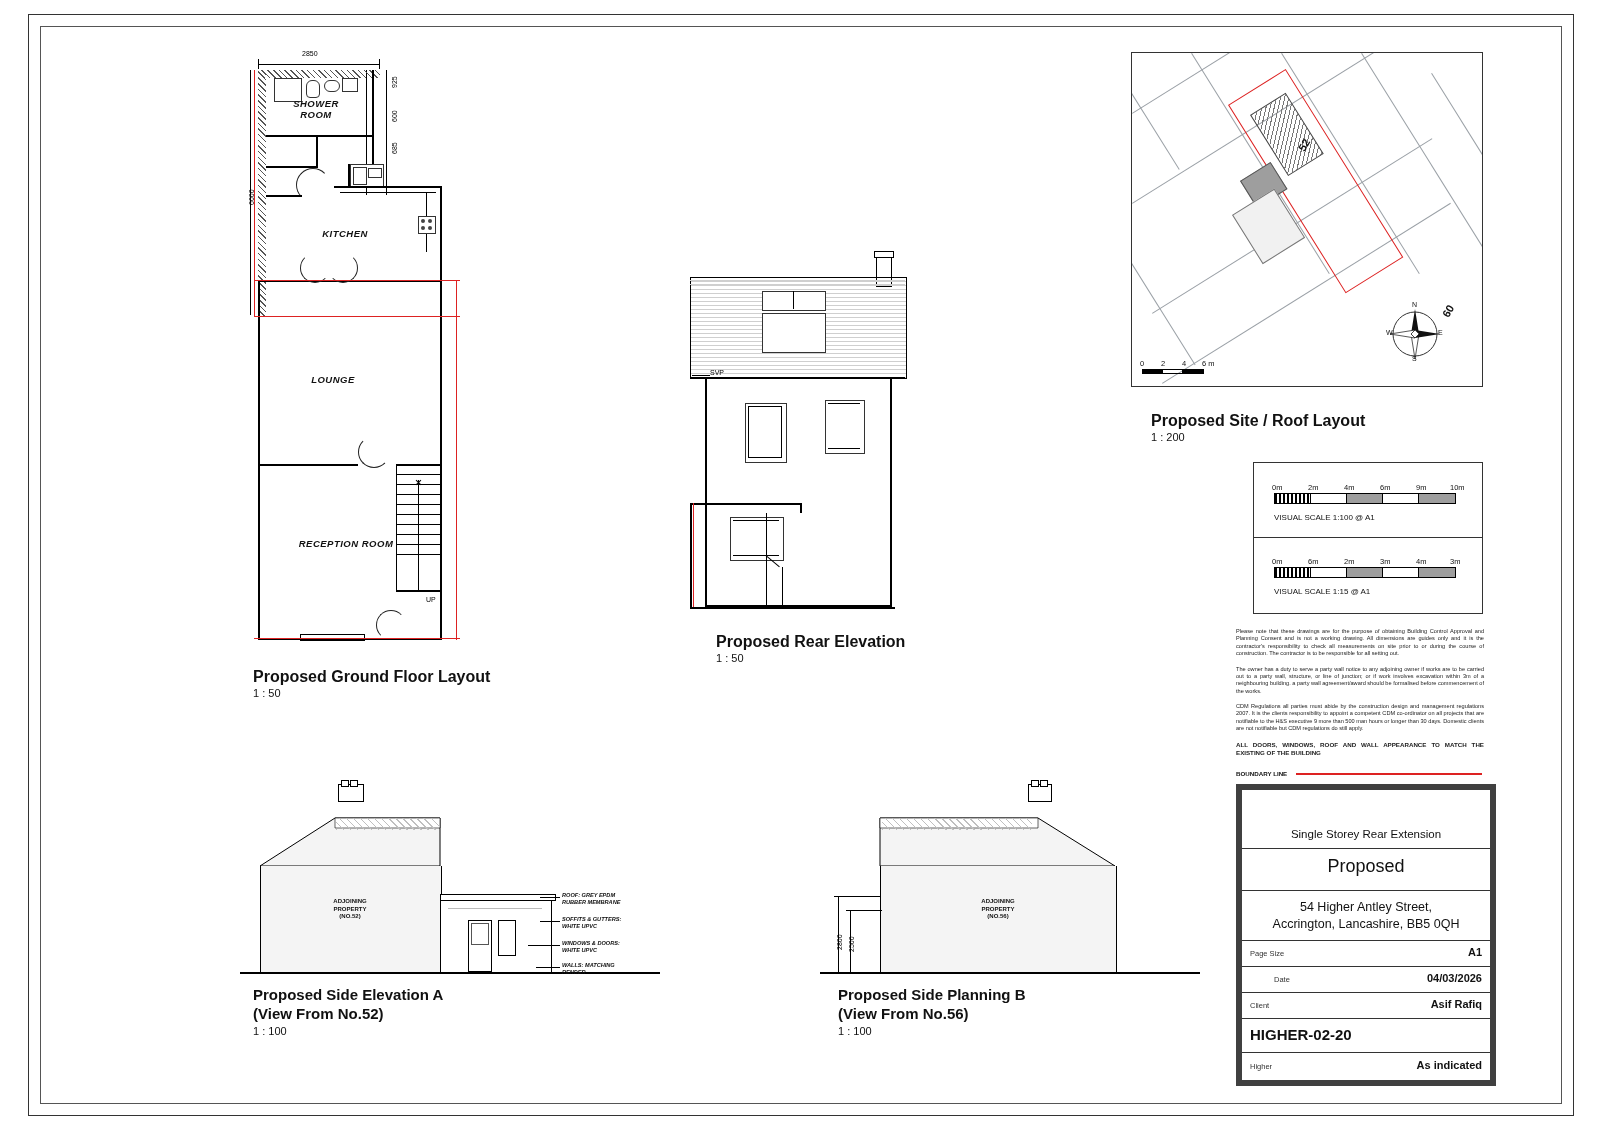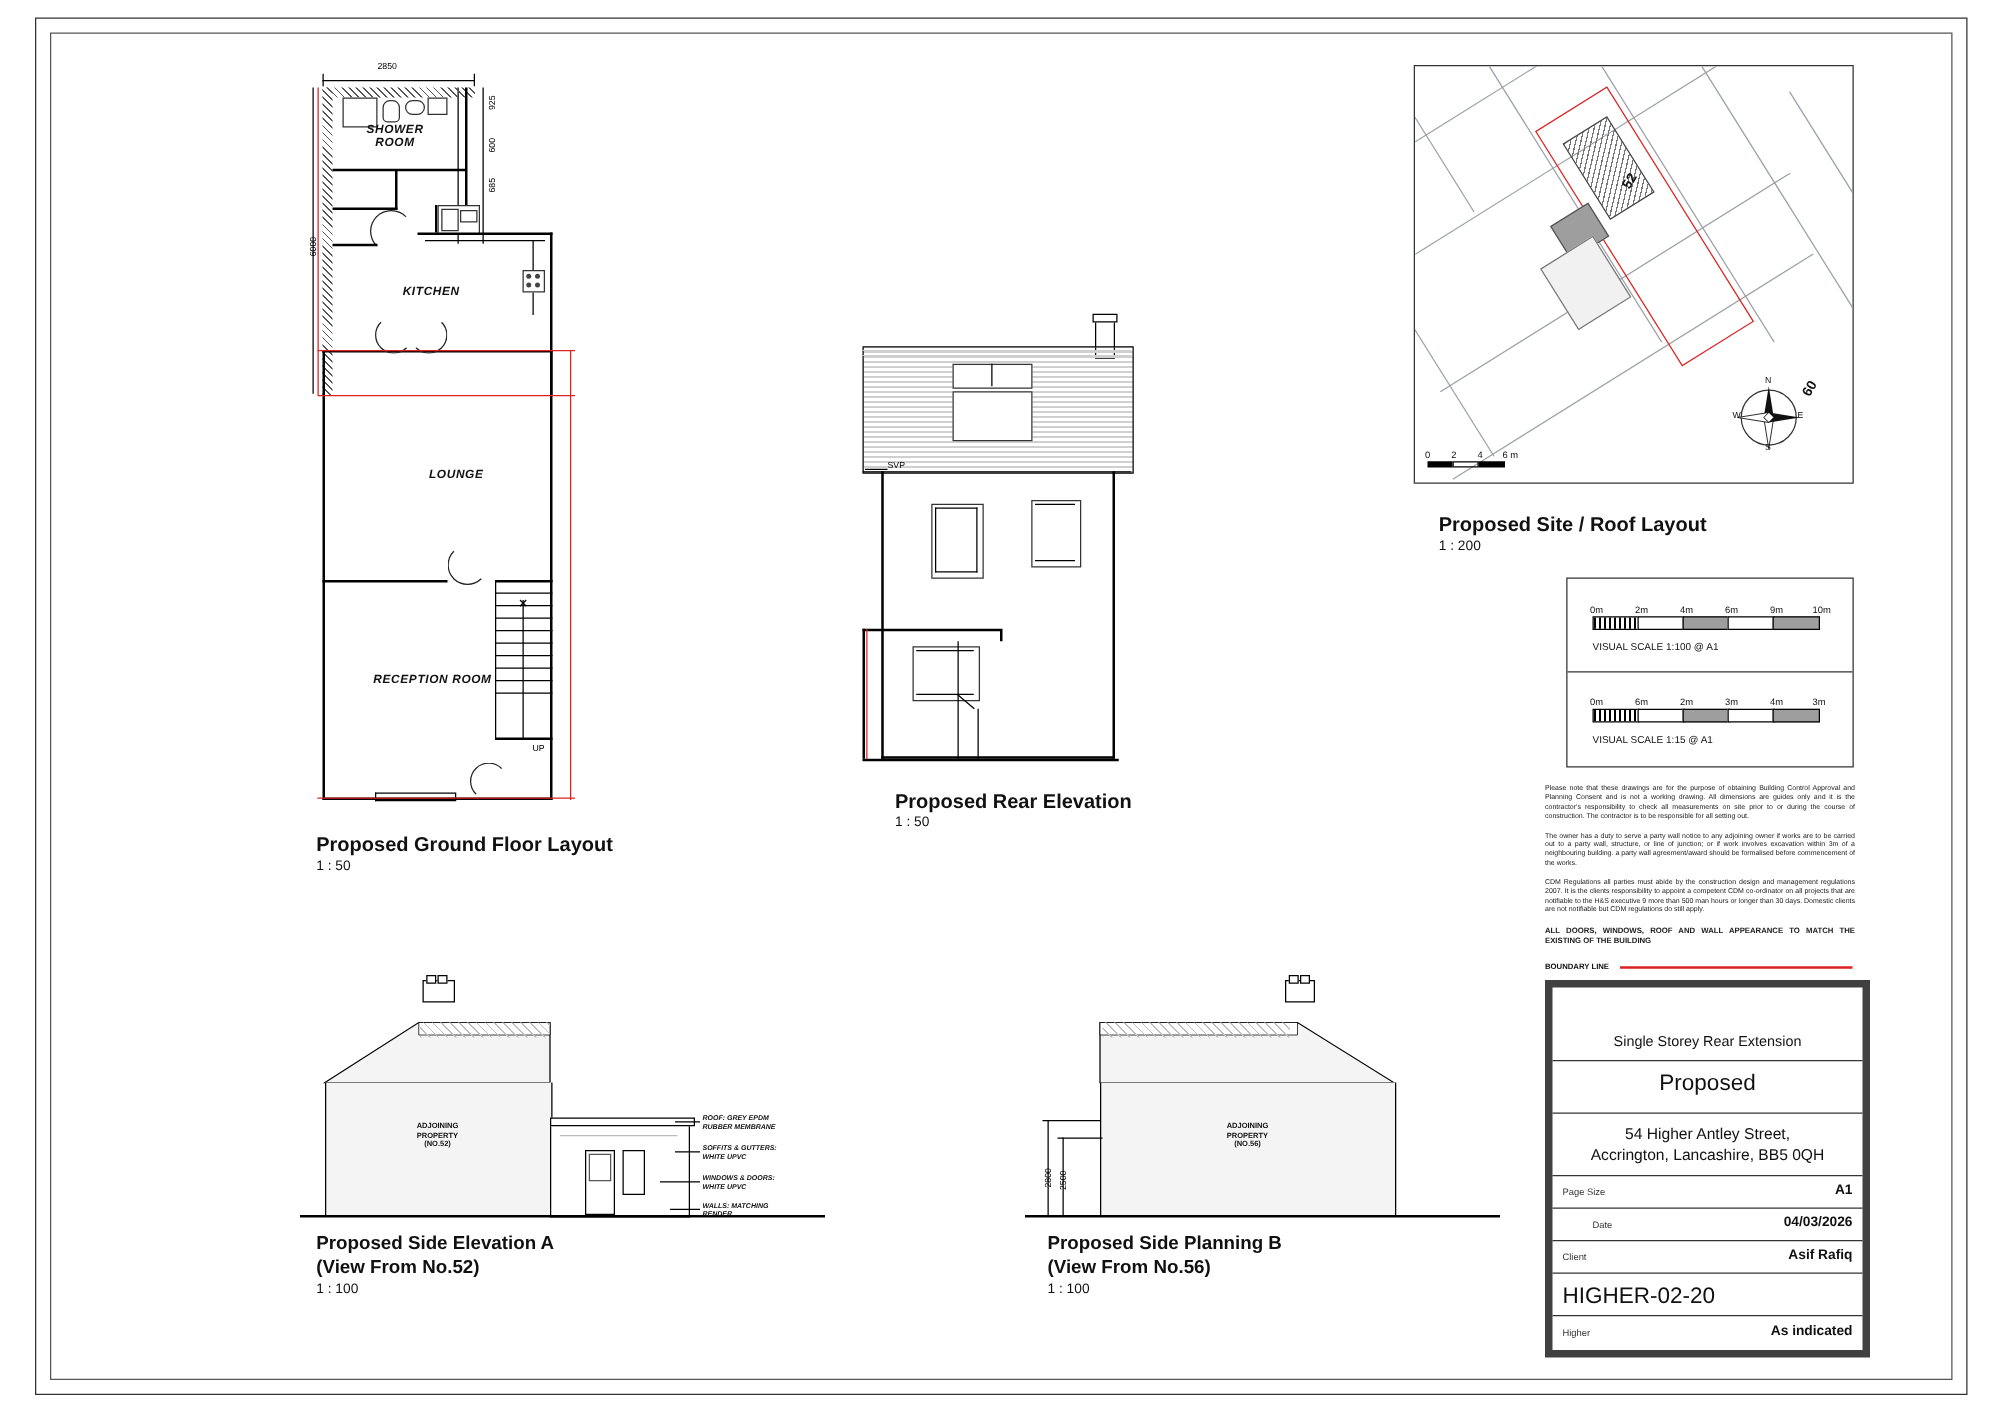--- a/index.html
+++ b/index.html
@@ -117,21 +117,21 @@
     <div class="room-label" style="left:60px;top:188px;width:90px;">KITCHEN</div>
 
     <div class="wall" style="left:18px;top:240px;width:184px;height:2px;"></div>
     <div class="arc" style="left:60px;top:213px;width:28px;height:28px;border-color:transparent transparent #222 #222;"></div>
     <div class="arc" style="left:88px;top:213px;width:28px;height:28px;border-color:transparent #222 #222 transparent;"></div>
 
     <div class="wall" style="left:18px;top:240px;width:2px;height:360px;"></div>
     <div class="wall" style="left:200px;top:240px;width:2px;height:360px;"></div>
     <div class="wall" style="left:18px;top:598px;width:184px;height:2px;"></div>
 
-    <div class="room-label" style="left:80px;top:334px;width:90px;">LOUNGE</div>
+    <div class="room-label" style="left:48px;top:334px;width:90px;">LOUNGE</div>
 
     <div class="wall" style="left:18px;top:424px;width:100px;height:2px;"></div>
     <div class="wall" style="left:156px;top:424px;width:46px;height:2px;"></div>
     <div class="arc" style="left:118px;top:396px;width:30px;height:30px;border-color:transparent transparent #222 #222;"></div>
 
     <div class="room-label" style="left:56px;top:498px;width:100px;white-space:pre-line;">RECEPTION ROOM</div>
 
     <div class="thinline" style="left:156px;top:424px;width:1px;height:128px;"></div>
     <div class="thinline" style="left:156px;top:424px;width:46px;height:1px;"></div>
     <div class="thinline" style="left:156px;top:434px;width:46px;height:1px;"></div>
@@ -307,21 +307,21 @@
 
     <div class="tbrow" style="top:176px;height:26px;"></div>
     <div class="tbcell" style="left:8px;top:185px;font-size:7.5px;color:#333;padding-left:24px;">Date</div>
     <div class="tbcell" style="left:0;top:182px;width:240px;text-align:right;font-size:11px;font-weight:bold;">04/03/2026</div>
 
     <div class="tbrow" style="top:202px;height:26px;"></div>
     <div class="tbcell" style="left:8px;top:211px;font-size:7.5px;color:#333;">Client</div>
     <div class="tbcell" style="left:0;top:208px;width:240px;text-align:right;font-size:11px;font-weight:bold;">Asif Rafiq</div>
 
     <div class="tbrow" style="top:228px;height:34px;"></div>
-    <div class="tbcell" style="left:8px;top:236px;font-size:18px;">HIGHER-02-20</div>
+    <div class="tbcell" style="left:8px;top:236px;font-size:15px;font-weight:bold;">HIGHER-02-20</div>
 
     <div class="tbrow" style="top:262px;height:28px;"></div>
     <div class="tbcell" style="left:8px;top:272px;font-size:7.5px;color:#333;">Higher</div>
     <div class="tbcell" style="left:0;top:269px;width:240px;text-align:right;font-size:11px;font-weight:bold;">As indicated</div>
   </div>
 
   <div id="sideA">
 
     <div style="position:absolute;left:98px;top:4px;width:24px;height:16px;border:1px solid #000;background:#fff;"></div>
     <div style="position:absolute;left:101px;top:0px;width:6px;height:5px;border:1px solid #000;background:#fff;"></div>

